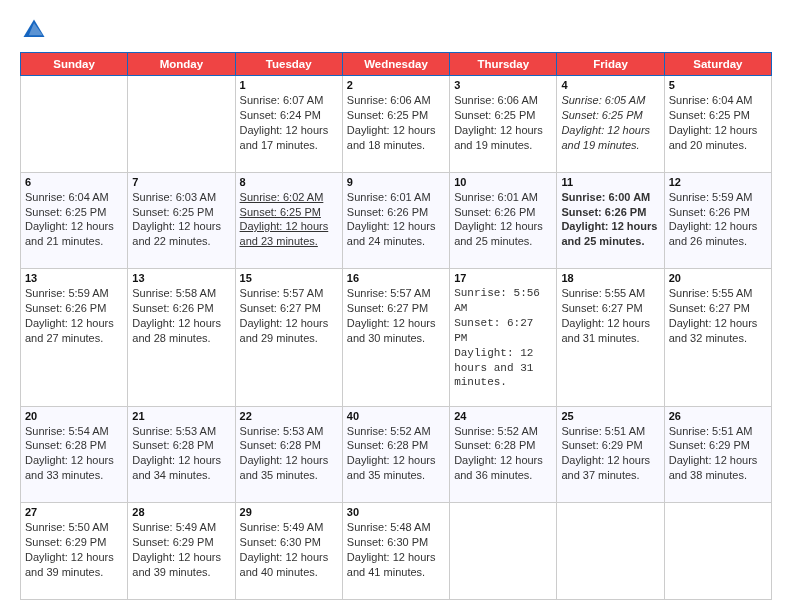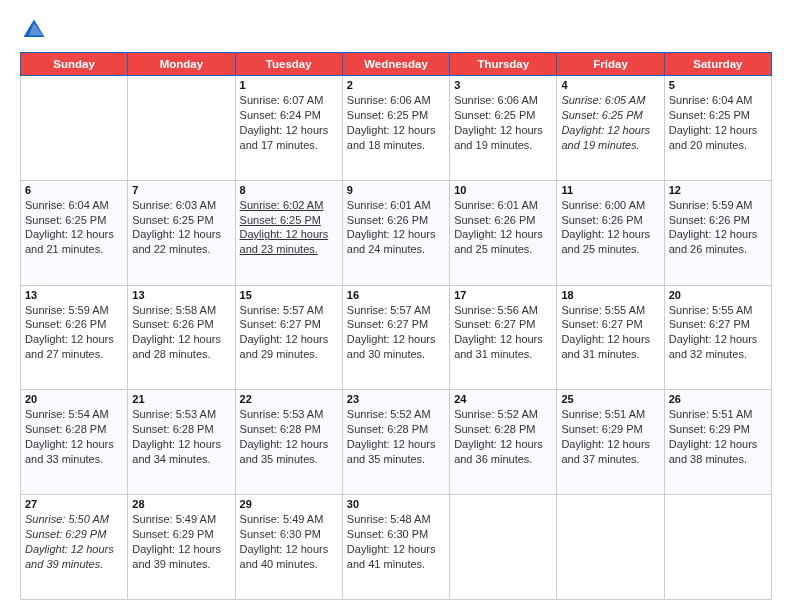--- a/index.html
+++ b/index.html
@@ -195,21 +195,21 @@
 Daylight: 12 hours and 24 minutes.</div>
           </td>
           <td>
             <span class="day-num">10</span>
             <div class="day-info" style="white-space: pre-line;">Sunrise: 6:01 AM
 Sunset: 6:26 PM
 Daylight: 12 hours and 25 minutes.</div>
           </td>
           <td>
             <span class="day-num">11</span>
-            <div class="day-info" style="white-space: pre-line;">Sunrise: 6:00 AM
+            <div class="day-info" style="white-space: pre-line; font-weight: bold;">Sunrise: 6:00 AM
 Sunset: 6:26 PM
 Daylight: 12 hours and 25 minutes.</div>
           </td>
           <td>
             <span class="day-num">12</span>
             <div class="day-info" style="white-space: pre-line;">Sunrise: 5:59 AM
 Sunset: 6:26 PM
 Daylight: 12 hours and 26 minutes.</div>
           </td>
         </tr>
@@ -233,21 +233,21 @@
 Daylight: 12 hours and 29 minutes.</div>
           </td>
           <td>
             <span class="day-num">16</span>
             <div class="day-info" style="white-space: pre-line;">Sunrise: 5:57 AM
 Sunset: 6:27 PM
 Daylight: 12 hours and 30 minutes.</div>
           </td>
           <td>
             <span class="day-num">17</span>
-            <div class="day-info" style="white-space: pre-line;">Sunrise: 5:56 AM
+            <div class="day-info" style="white-space: pre-line; font-family: Liberation Mono, monospace;">Sunrise: 5:56 AM
 Sunset: 6:27 PM
 Daylight: 12 hours and 31 minutes.</div>
           </td>
           <td>
             <span class="day-num">18</span>
             <div class="day-info" style="white-space: pre-line;">Sunrise: 5:55 AM
 Sunset: 6:27 PM
 Daylight: 12 hours and 31 minutes.</div>
           </td>
           <td>
@@ -270,21 +270,21 @@
 Sunset: 6:28 PM
 Daylight: 12 hours and 34 minutes.</div>
           </td>
           <td>
             <span class="day-num">22</span>
             <div class="day-info" style="white-space: pre-line;">Sunrise: 5:53 AM
 Sunset: 6:28 PM
 Daylight: 12 hours and 35 minutes.</div>
           </td>
           <td>
-            <span class="day-num">23</span>
+            <span class="day-num">40</span>
             <div class="day-info" style="white-space: pre-line;">Sunrise: 5:52 AM
 Sunset: 6:28 PM
 Daylight: 12 hours and 35 minutes.</div>
           </td>
           <td>
             <span class="day-num">24</span>
             <div class="day-info" style="white-space: pre-line;">Sunrise: 5:52 AM
 Sunset: 6:28 PM
 Daylight: 12 hours and 36 minutes.</div>
           </td>
@@ -297,21 +297,21 @@
           <td>
             <span class="day-num">26</span>
             <div class="day-info" style="white-space: pre-line;">Sunrise: 5:51 AM
 Sunset: 6:29 PM
 Daylight: 12 hours and 38 minutes.</div>
           </td>
         </tr>
         <tr>
           <td>
             <span class="day-num">27</span>
-            <div class="day-info" style="white-space: pre-line; font-style: italic;">Sunrise: 5:50 AM
+            <div class="day-info" style="white-space: pre-line;">Sunrise: 5:50 AM
 Sunset: 6:29 PM
 Daylight: 12 hours and 39 minutes.</div>
           </td>
           <td>
             <span class="day-num">28</span>
             <div class="day-info" style="white-space: pre-line;">Sunrise: 5:49 AM
 Sunset: 6:29 PM
 Daylight: 12 hours and 39 minutes.</div>
           </td>
           <td>

